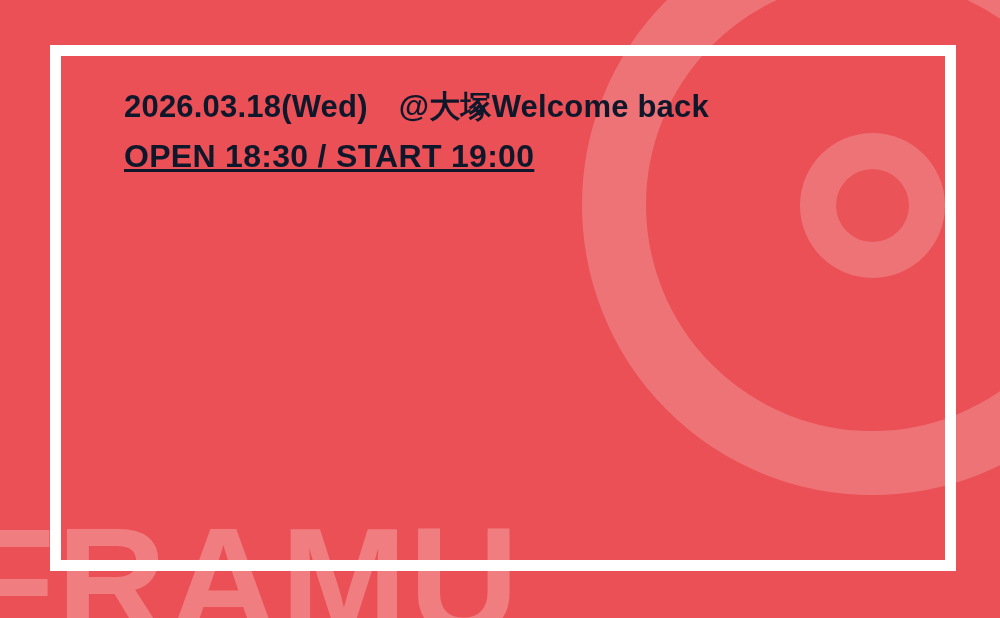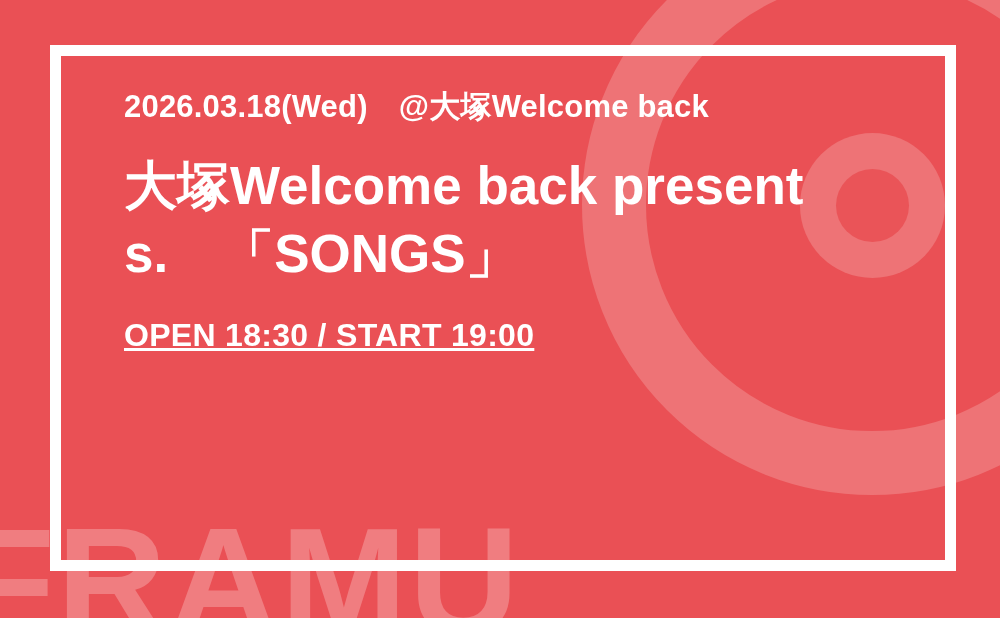--- a/index.html
+++ b/index.html
@@ -73,21 +73,21 @@
     border:11px solid #ffffff;
     pointer-events:none;
   }
 
   
   .content {
     position:absolute;
     left:124px;
     top:88px;
     width:760px;
-    color:#ffffff;
+    color:#0f172a;
   }
 
   .meta-line {
     font-size:31px;
     font-weight:bold;
     letter-spacing:0.2px;
     line-height:1.22;
     white-space:pre-wrap;
     word-break:break-all;
     margin-bottom:10px;
@@ -132,20 +132,19 @@
   </div>
 
   <div class="watermark">FRAMU</div>
 
   <div class="frame"></div>
 
   <div class="content">
 
     <div class="meta-line">2026.03.18(Wed)　@大塚Welcome back</div>
 
-    <div class="event-title">大塚Welcome back presents.　「SONGS」</div>
 
     <div class="time-line">OPEN 18:30 / START 19:00</div>
 
 
   </div>
 
 </div>
 
 </body></html>

